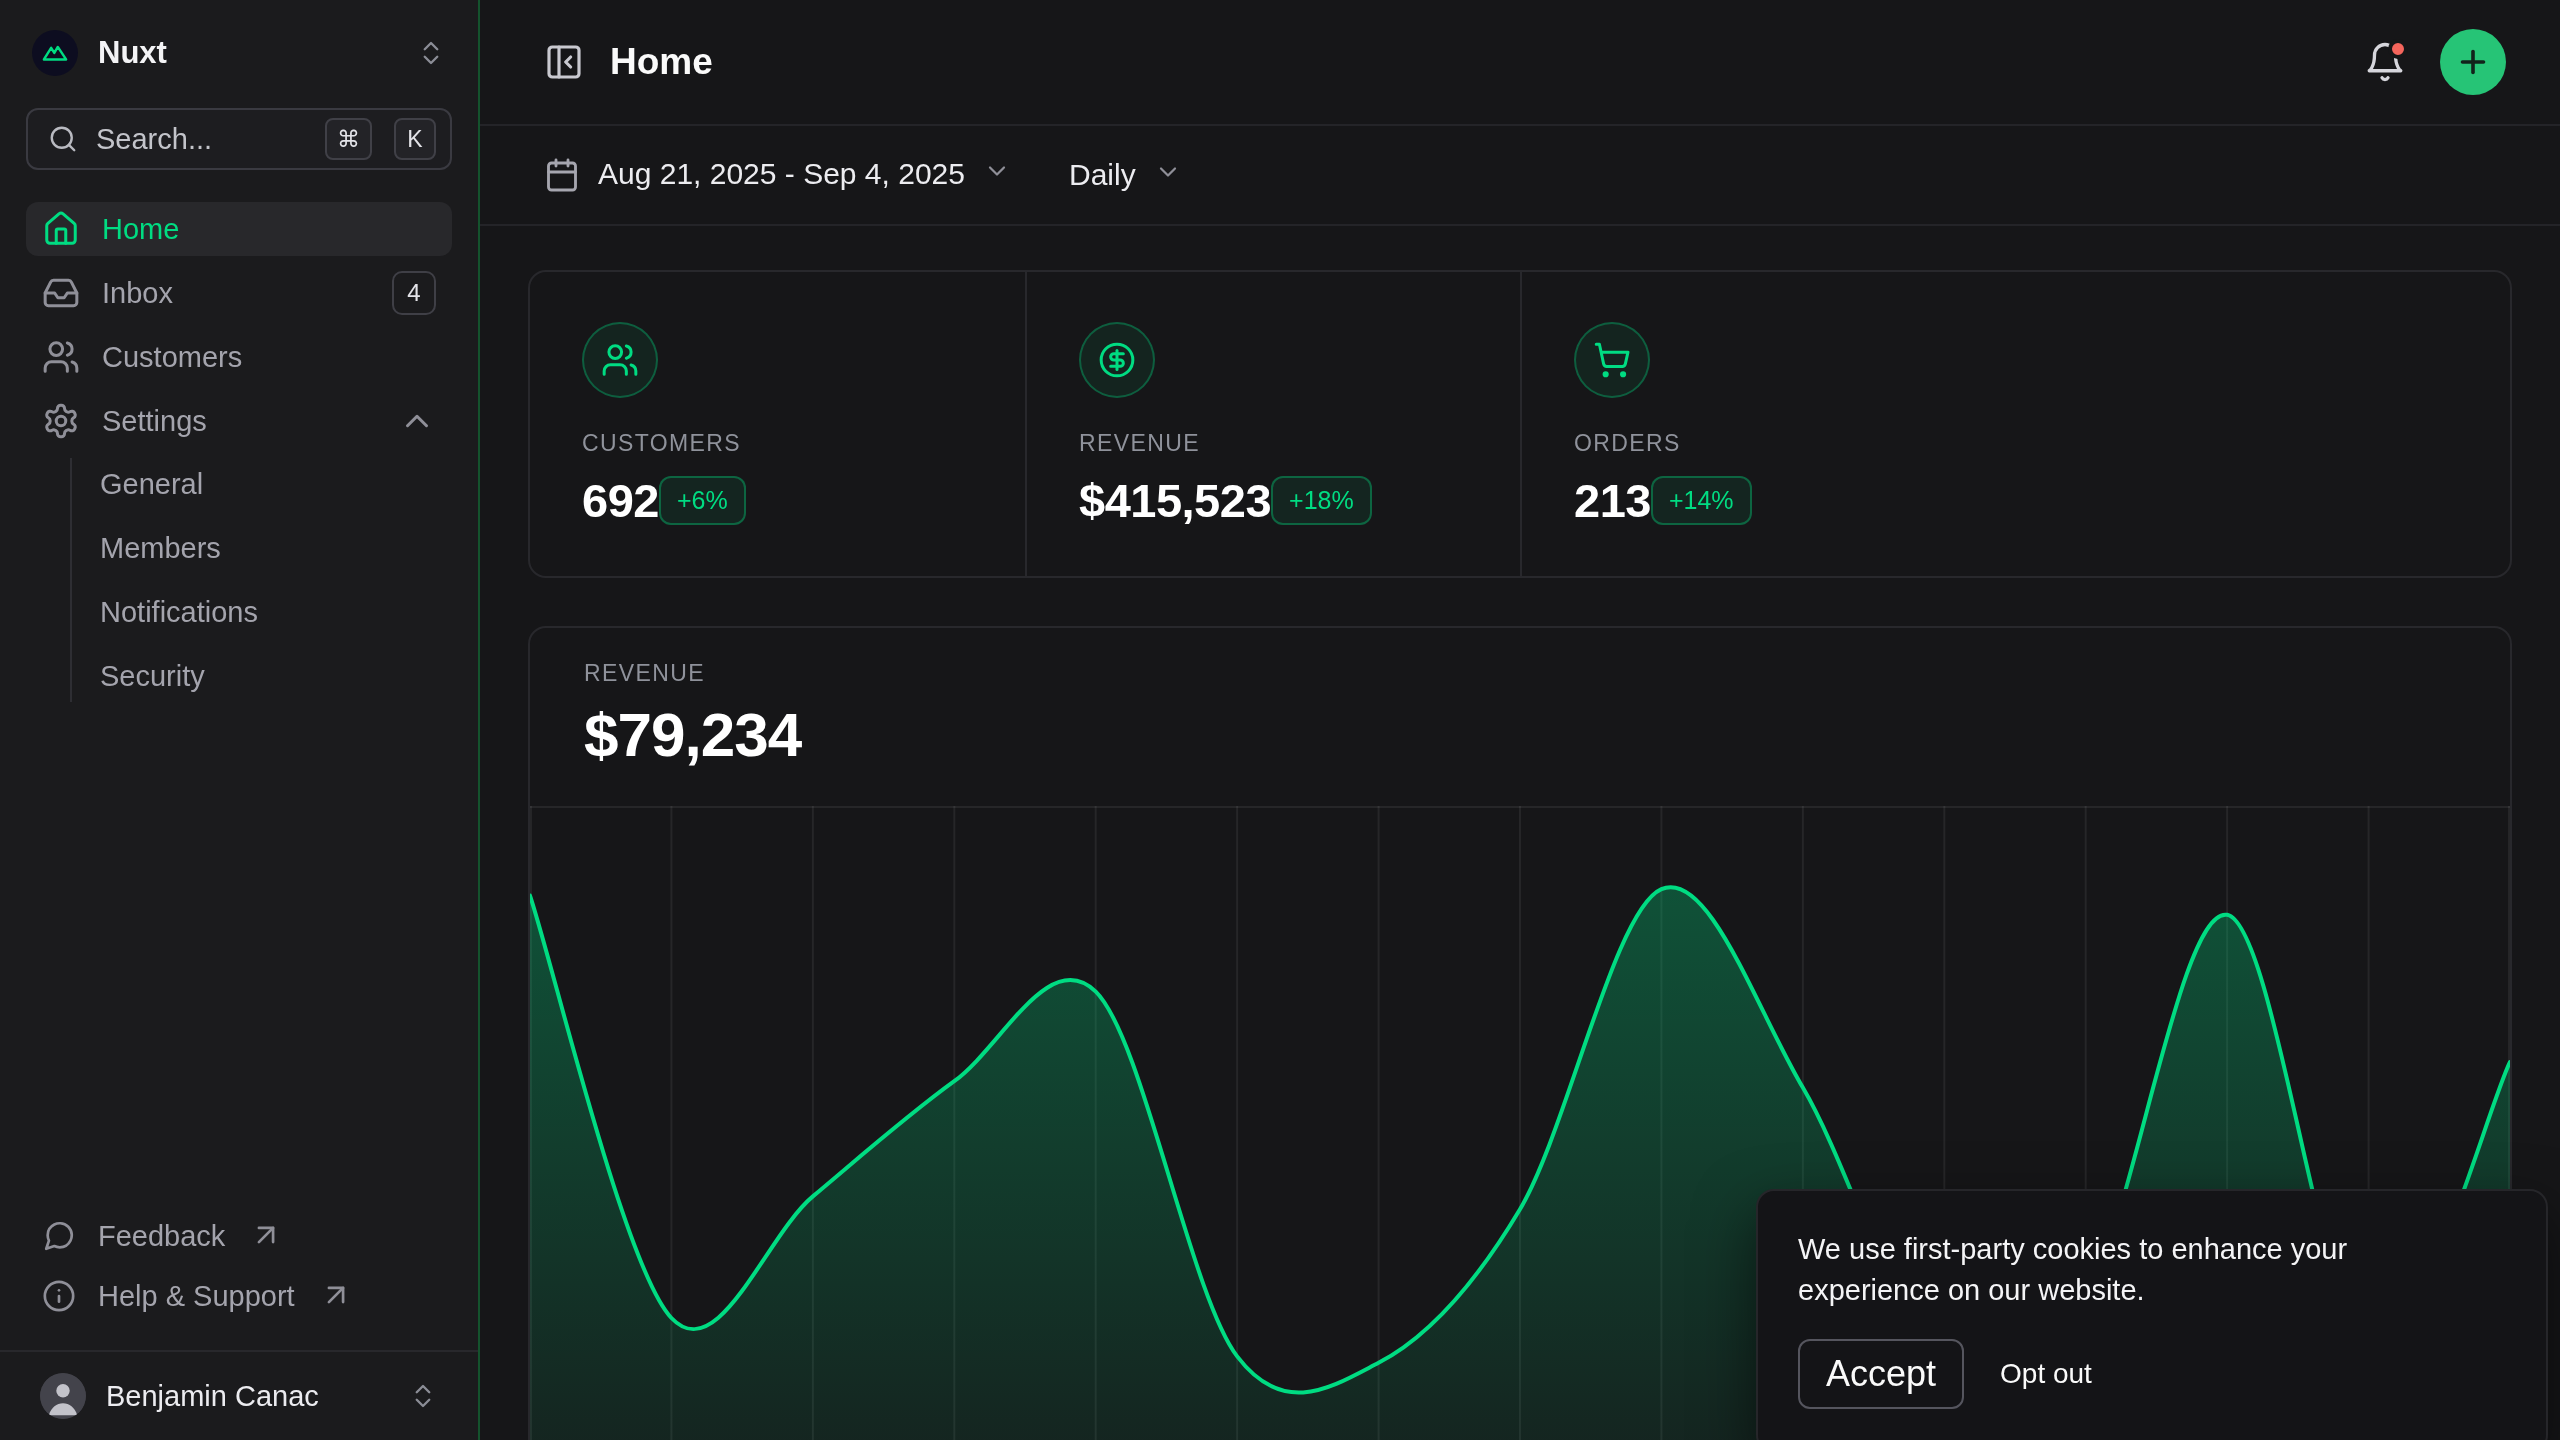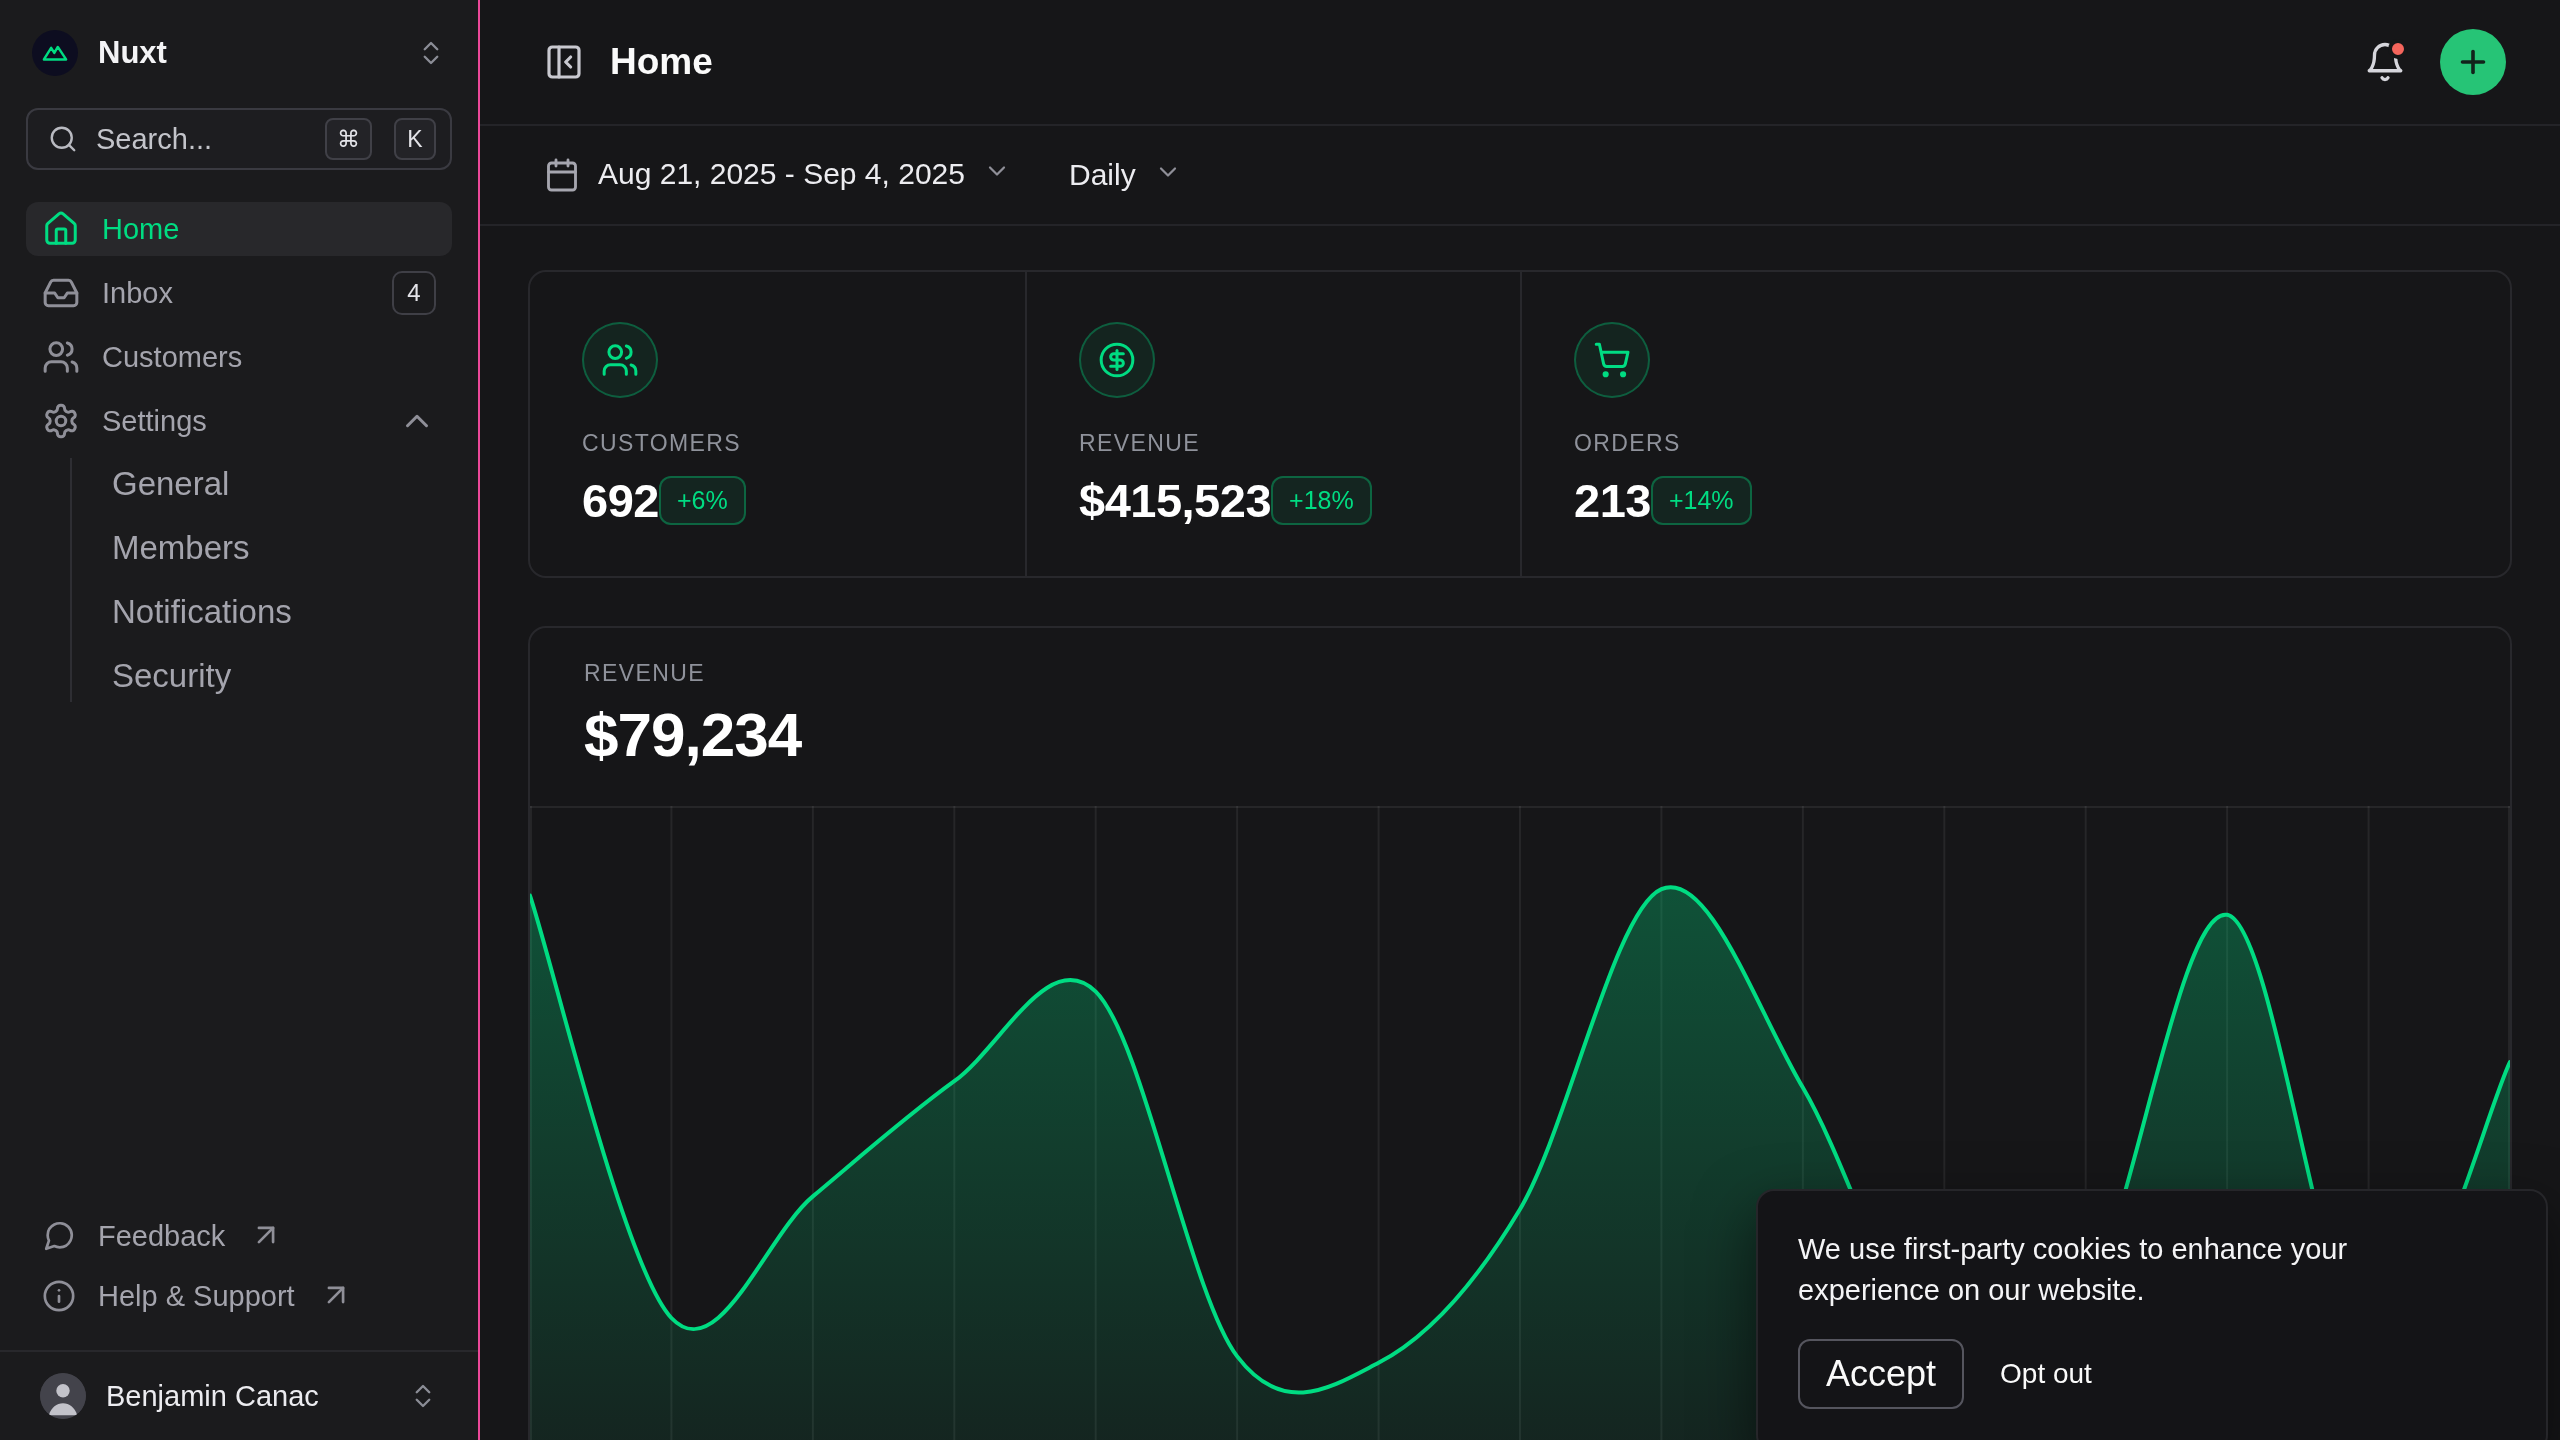--- a/index.html
+++ b/index.html
@@ -8,21 +8,21 @@
     font-family:"Liberation Sans", "DejaVu Sans", sans-serif;
     background:#161618; color:#ececf0;
     display:flex; position:relative;
   }
   .icn { display:inline-flex; flex:none; }
   .icn svg { width:100%; height:100%; display:block; }
 
   
   aside {
     width:480px; flex:none; background:#1b1b1d;
-    border-right:2px solid #ec4899;
+    border-right:2px solid #14532d;
     display:flex; flex-direction:column;
     padding:22px 26px 0;
   }
   .logo-row { display:flex; align-items:center; gap:20px; padding:8px 6px; border-radius:12px; }
   .logo-badge { width:46px; height:46px; border-radius:50%; background:#0d0d20; display:flex; align-items:center; justify-content:center; }
   .logo-badge .icn { width:28px; height:28px; color:#00dc82; }
   .ws-name { font-size:31px; font-weight:600; color:#f4f4f6; }
   .sel-icon { width:30px; height:30px; color:#8b8d96; margin-left:auto; }
 
   .search-box {
@@ -54,22 +54,22 @@
   .nav-item.active .icn { color:#00dc82; }
   .nav-badge {
     margin-left:auto; min-width:44px; height:44px; padding:0 10px;
     border:2px solid #3f3f46; border-radius:10px;
     display:flex; align-items:center; justify-content:center;
     font-size:24px; color:#e4e4e9;
   }
   .nav-trail { margin-left:auto; width:30px; height:30px; color:#a4a4ad; }
   .subnav { margin:6px 0 10px 44px; border-left:2px solid #2e2e33; }
   .sub-item {
-    height:52px; display:flex; align-items:center; padding-left:40px;
-    margin-bottom:12px; font-size:33px; color:#a4a4ad; cursor:pointer;
+    height:52px; display:flex; align-items:center; padding-left:28px;
+    margin-bottom:12px; font-size:29px; color:#a4a4ad; cursor:pointer;
   }
 
   .bottom-links { margin-bottom:20px; }
   .foot-item {
     height:52px; display:flex; align-items:center; gap:22px;
     padding:0 16px; font-size:29px; color:#a4a4ad; cursor:pointer; margin-bottom:8px;
   }
   .foot-item .icn { width:34px; height:34px; color:#8f8f98; }
   .ext-arrow { width:22px; height:22px; color:#8f8f98; align-self:flex-start; margin:8px 0 0 2px; }
   .sidebar-divider { border-top:2px solid #28282c; margin:0 -26px; }

